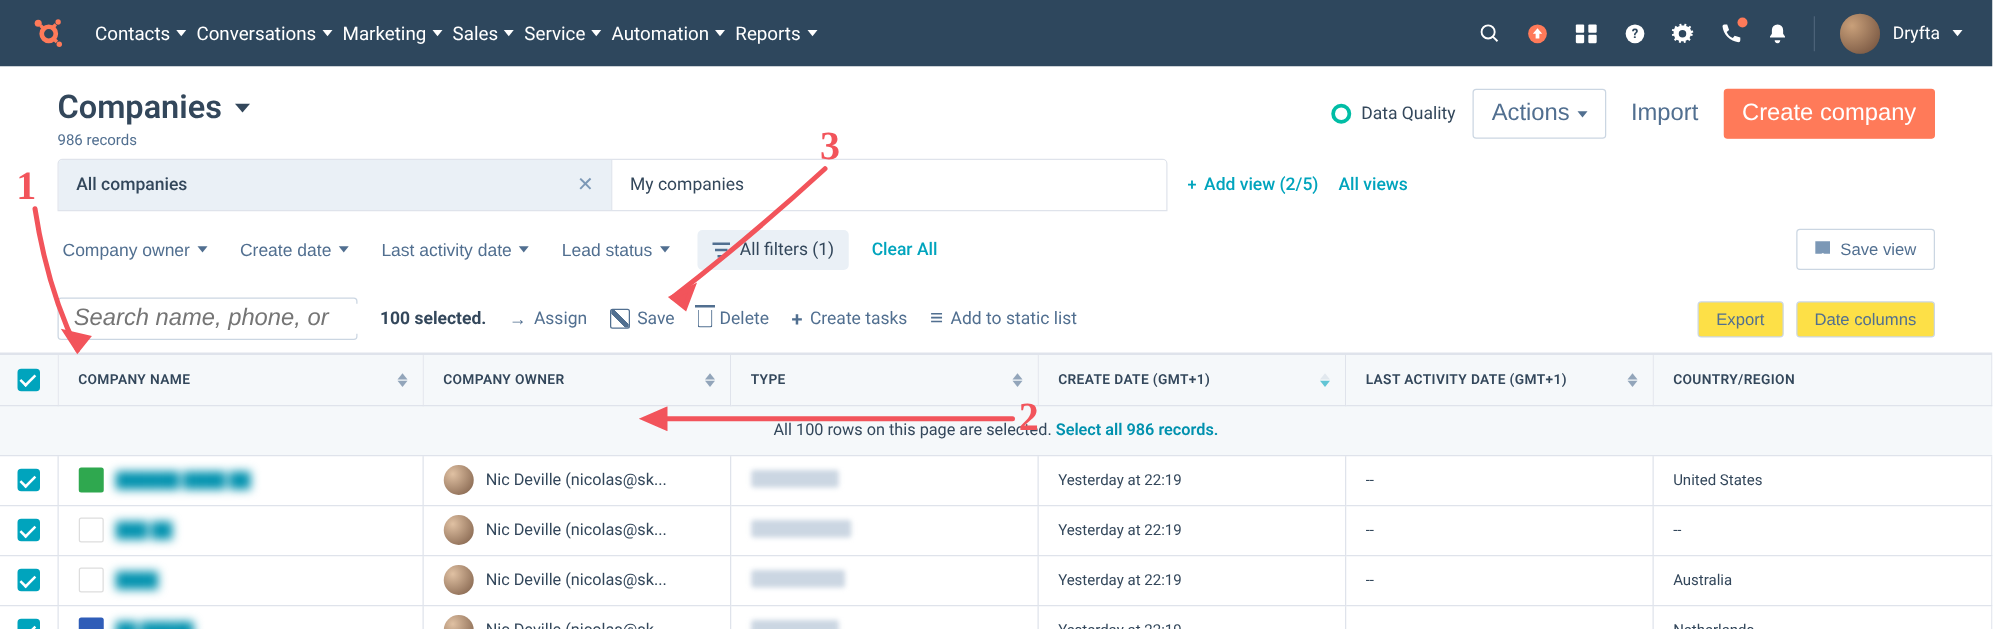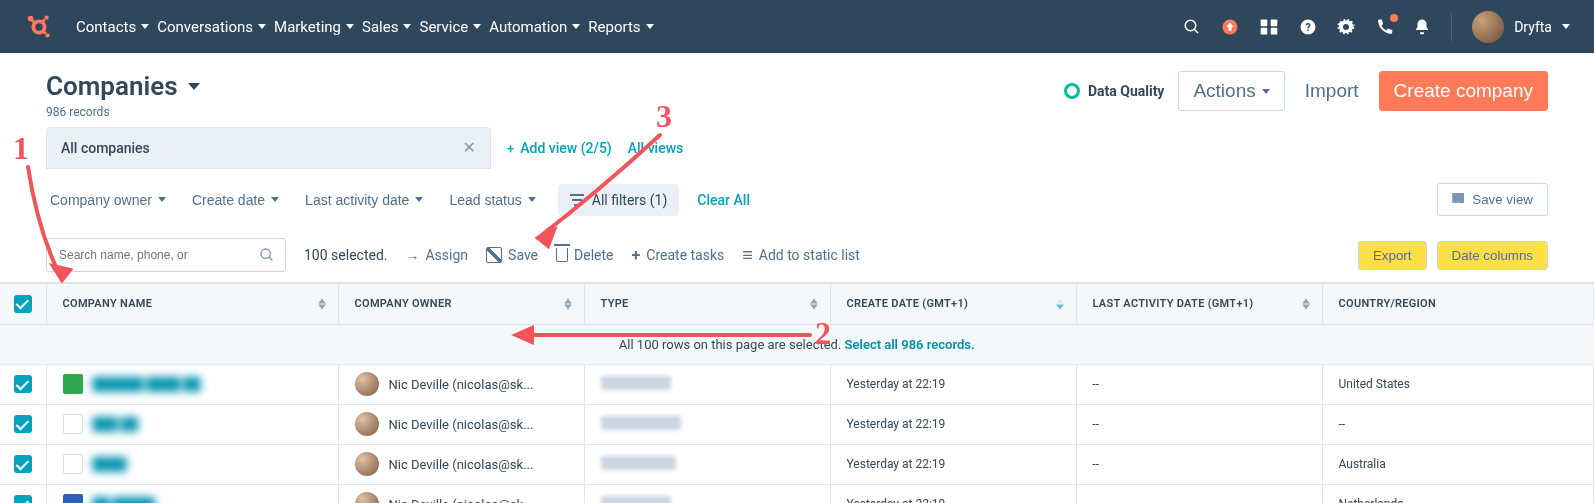--- a/index.html
+++ b/index.html
@@ -111,21 +111,21 @@
   }
   .btn-secondary {
     background:#fff; border:1px solid var(--grey-400); color: var(--grey-700);
   }
   .btn-link { background:none; border:none; color: var(--grey-700); padding:8px 6px; }
   .btn-primary {
     background: var(--hubspot-orange); color:#fff; border:1px solid var(--hubspot-orange);
   }
   .data-quality {
     display:flex; align-items:center; gap:8px;
-    color: var(--grey-800); font-weight:700;
+    color: var(--grey-800); font-weight:400;
     cursor:pointer;
     text-align:center;
   }
   .data-quality .dot-icon {
     width:16px; height:16px; border-radius:50%;
     border:3px solid #00bda5;
   }
 
   
   .view-tabs-row {
@@ -219,23 +219,23 @@
     display:flex; align-items:center;
     border:1px solid var(--grey-400);
     border-radius:3px;
     height:34px;
     width:240px;
     padding:0 10px;
     gap:8px;
   }
   .search-box input {
     border:none; outline:none; flex:1;
-    font-size:12px; color: var(--grey-800);
-  }
-  .selected-text { color: var(--grey-800); }
+    font-size:19px; color: var(--grey-800); font-style: italic;
+  }
+  .selected-text { color: var(--grey-800); font-weight: bold; }
   .bulk-action {
     display:inline-flex; align-items:center; gap:6px;
     color: var(--grey-700);
     cursor:pointer;
   }
   .bulk-action.assign::before {
     content:"→"; font-weight:600;
   }
   .bulk-action.edit::before {
     content:""; display:inline-block;
@@ -490,20 +490,23 @@
       <button class="btn btn-link">Import</button>
       <button class="btn btn-primary">Create company</button>
     </div>
   </div>
 
   <div class="view-tabs-row">
     <div class="view-tabs">
       <div class="view-tab active">
         <span>All companies</span>
         <span class="x">✕</span>
+      </div>
+      <div class="view-tab">
+        <span>My companies</span>
       </div>
     </div>
     <div class="add-view">
       <span class="plus">+</span>
       <span>Add view (2/5)</span>
     </div>
     <span class="all-views">All views</span>
   </div>
 
   <div class="filter-bar">

